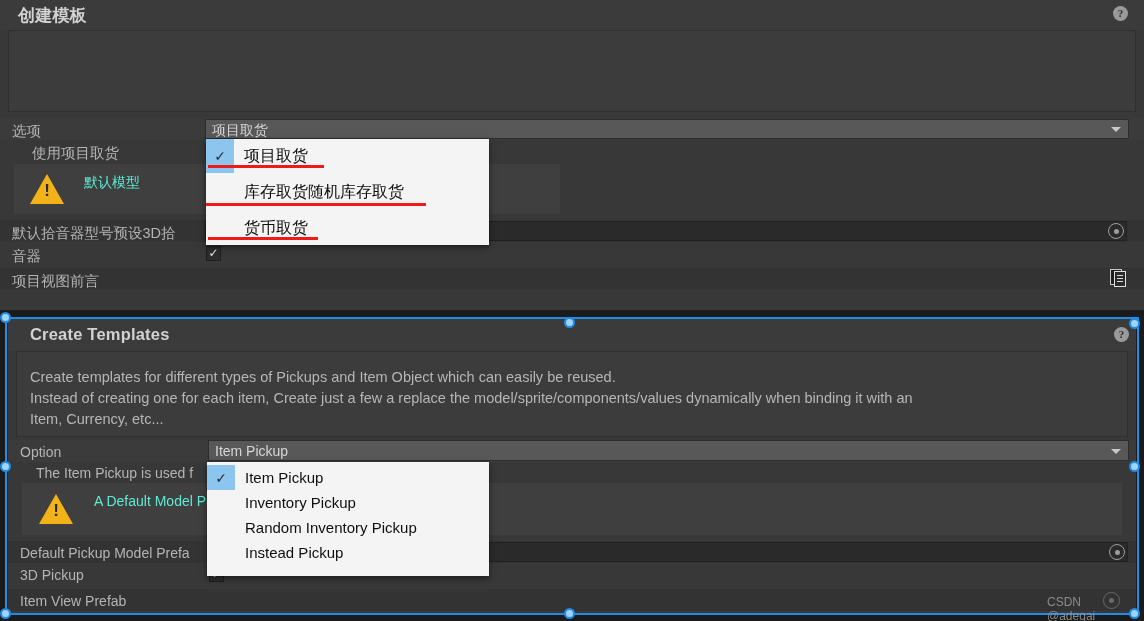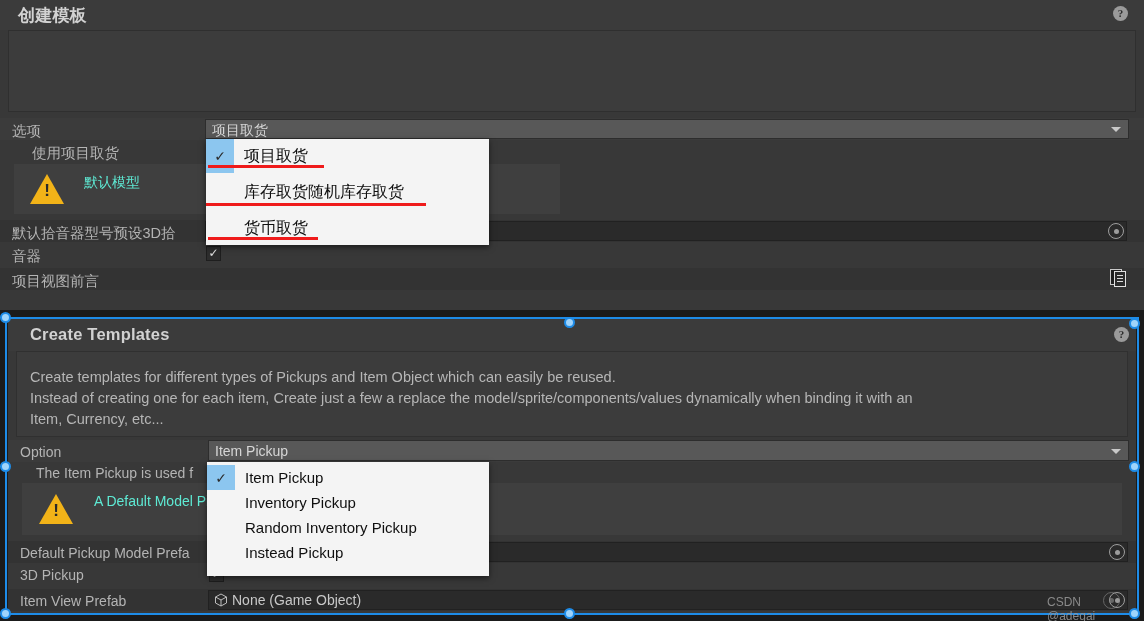--- a/index.html
+++ b/index.html
@@ -365,30 +365,20 @@
     <div class="row-label" style="left:12px; top:224px;">Default Pickup Model Prefa</div>
     <div class="obj-field" style="left:200px; top:223px; width:920px; height:20px;">
       <span class="picker"></span>
     </div>
 
     <div class="row-label" style="left:12px; top:246px;">3D Pickup</div>
     <div class="cbx" style="left:201px; top:248px;">✓</div>
 
     <div class="stripe" style="top:270px; width:1128px; height:22px; background:#333333;"></div>
     <div class="row-label" style="left:12px; top:272px;">Item View Prefab</div>
-    <div class="obj-field" style="left:200px; top:271px; width:920px; height:20px;">
-      <span class="cube-icon">
-        <svg viewBox="0 0 14 14" width="14" height="14" aria-hidden="true">
-          <path d="M7 1 L12.5 4 L12.5 10 L7 13 L1.5 10 L1.5 4 Z" fill="none" stroke="#bdbdbd" stroke-width="1"></path>
-          <path d="M1.5 4 L7 7 L12.5 4 M7 7 L7 13" fill="none" stroke="#bdbdbd" stroke-width="1"></path>
-        </svg>
-      </span>
-      <span>None (Game Object)</span>
-      <span class="picker"></span>
-    </div>
   </div>
 
   <div class="dd-popup" style="left:207px; top:462px; width:282px; height:114px;">
     <div class="dd-item selected" style="height:25px; margin-top:3px;">
       <span class="tick-box">
         <span class="tick">✓</span>
       </span>
       <span class="dd-label">Item Pickup</span>
     </div>
     <div class="dd-item" style="height:25px;">

